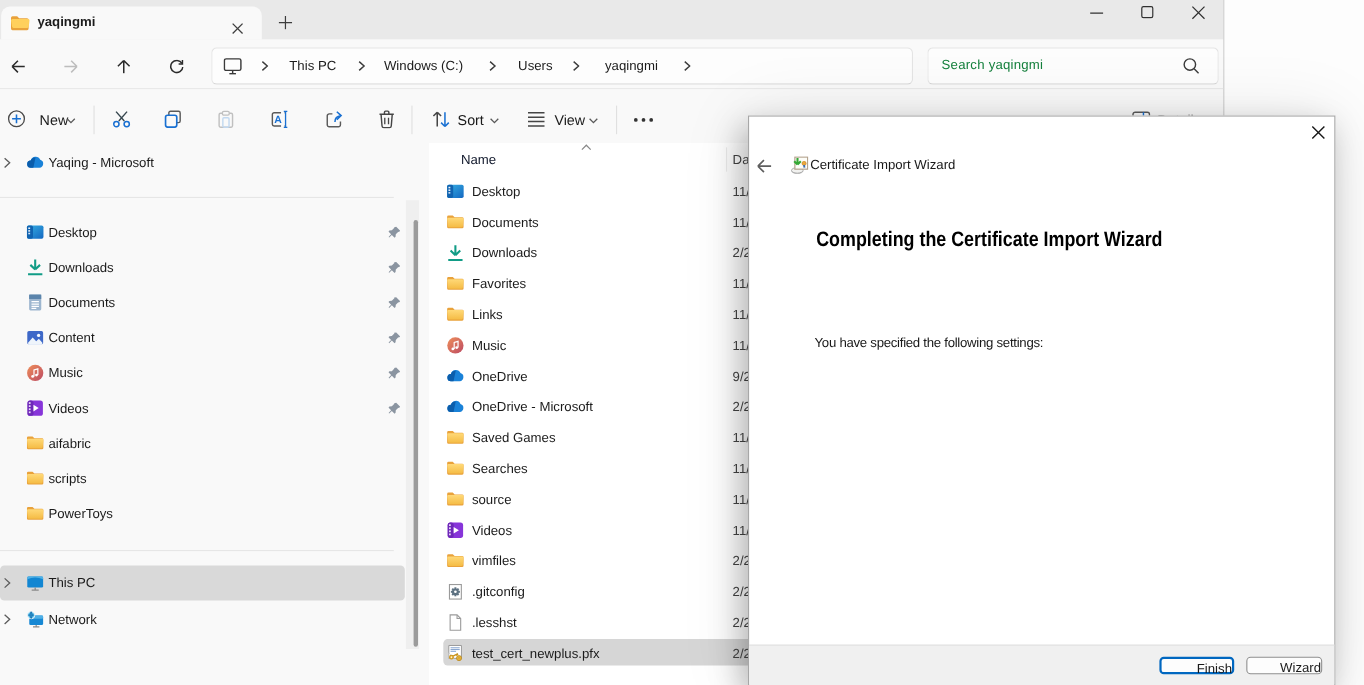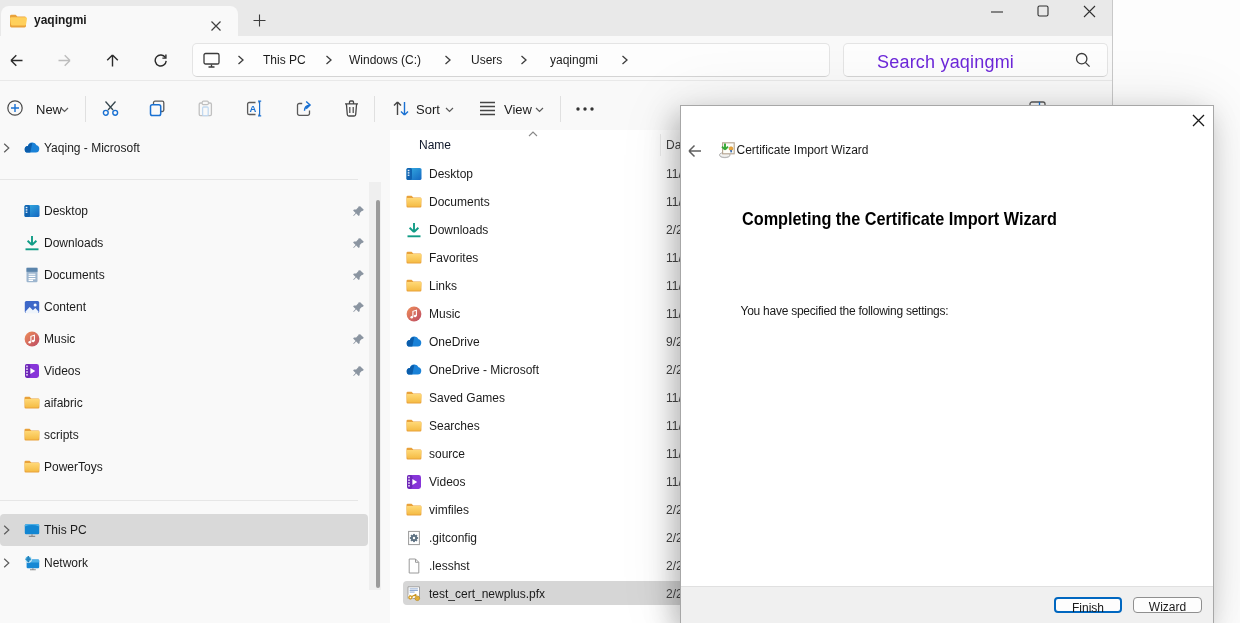--- a/index.html
+++ b/index.html
@@ -35,21 +35,21 @@
   .fi { left:6px; top:6px; }
   #status { position:absolute; left:0px; top:0px; width:390px; height:493px; font-size:12px; color:#3d3d3d; }
   
   #dlg { position:absolute; left:680px; top:105px; width:534px; height:518px;
     background:#ffffff; border:1px solid #a7a7a7;
     box-shadow: -6px 10px 26px rgba(0,0,0,0.25), 0 2px 60px rgba(0,0,0,0.10); }
   #dlg .t { font-size:12px; color:#191919; }
   #dfoot { position:absolute; left:0px; top:480px; width:532px; height:37px;
     background:#f0f0f0; border-top:1px solid #e0e0e0; }
   .btn { position:absolute; top:10px; height:16px; border-radius:4px; background:#fdfdfd;
-    font-size:12px; color:#1a1a1a; text-align:center; line-height:19px; }
+    font-size:12px; color:#1a1a1a; text-align:right; line-height:19px; }
 </style>
 </head>
 <body>
 <svg width="0" height="0" style="position:absolute">
   <defs>
     <linearGradient id="gfold" x1="0" y1="0" x2="0" y2="1">
       <stop offset="0" stop-color="#ffd978"></stop>
         <stop offset="1" stop-color="#f5bc45"></stop>
     </linearGradient>
     <linearGradient id="gdesk" x1="0" y1="0" x2="1" y2="1">
@@ -208,21 +208,21 @@
       </svg>
       <span class="abs t12" style="left:471px;top:17px">Users</span>
       <svg class="abs" style="left:520px;top:19px" width="7" height="10" viewBox="0 0 7 10">
         <path d="M1.5 1 L6 5 L1.5 9" stroke="#3c3c3c" stroke-width="1.3" fill="none"></path>
       </svg>
       <span class="abs t12" style="left:550px;top:17px">yaqingmi</span>
       <svg class="abs" style="left:621px;top:19px" width="7" height="10" viewBox="0 0 7 10">
         <path d="M1.5 1 L6 5 L1.5 9" stroke="#3c3c3c" stroke-width="1.3" fill="none"></path>
       </svg>
       <div class="field" style="left:843px;width:265px"></div>
-      <span class="abs" style="left:877px;top:16px;font-size:18px;color:#6d28d9;letter-spacing:0.2px">Search yaqingmi</span>
+      <span class="abs" style="left:856px;top:16px;font-size:12px;color:#15803d;letter-spacing:0.2px">Search yaqingmi</span>
       <svg class="abs" style="left:1075px;top:16px" width="16" height="16" viewBox="0 0 16 16">
         <circle cx="6.7" cy="6.7" r="5.2" stroke="#3c3c3c" stroke-width="1.3" fill="none"></circle>
         <path d="M10.6 10.6 L14.6 14.6" stroke="#3c3c3c" stroke-width="1.3"></path>
       </svg>
     </div>
     <div id="cmdbar">
       <svg class="abs" style="left:7px;top:16px" width="16" height="16" viewBox="0 0 16 16">
         <circle cx="8" cy="8" r="7.2" stroke="#4a4a4a" stroke-width="1.2" fill="none"></circle>
         <path d="M8 4 V12 M4 8 H12" stroke="#1970d2" stroke-width="1.4" fill="none"></path>
       </svg>

